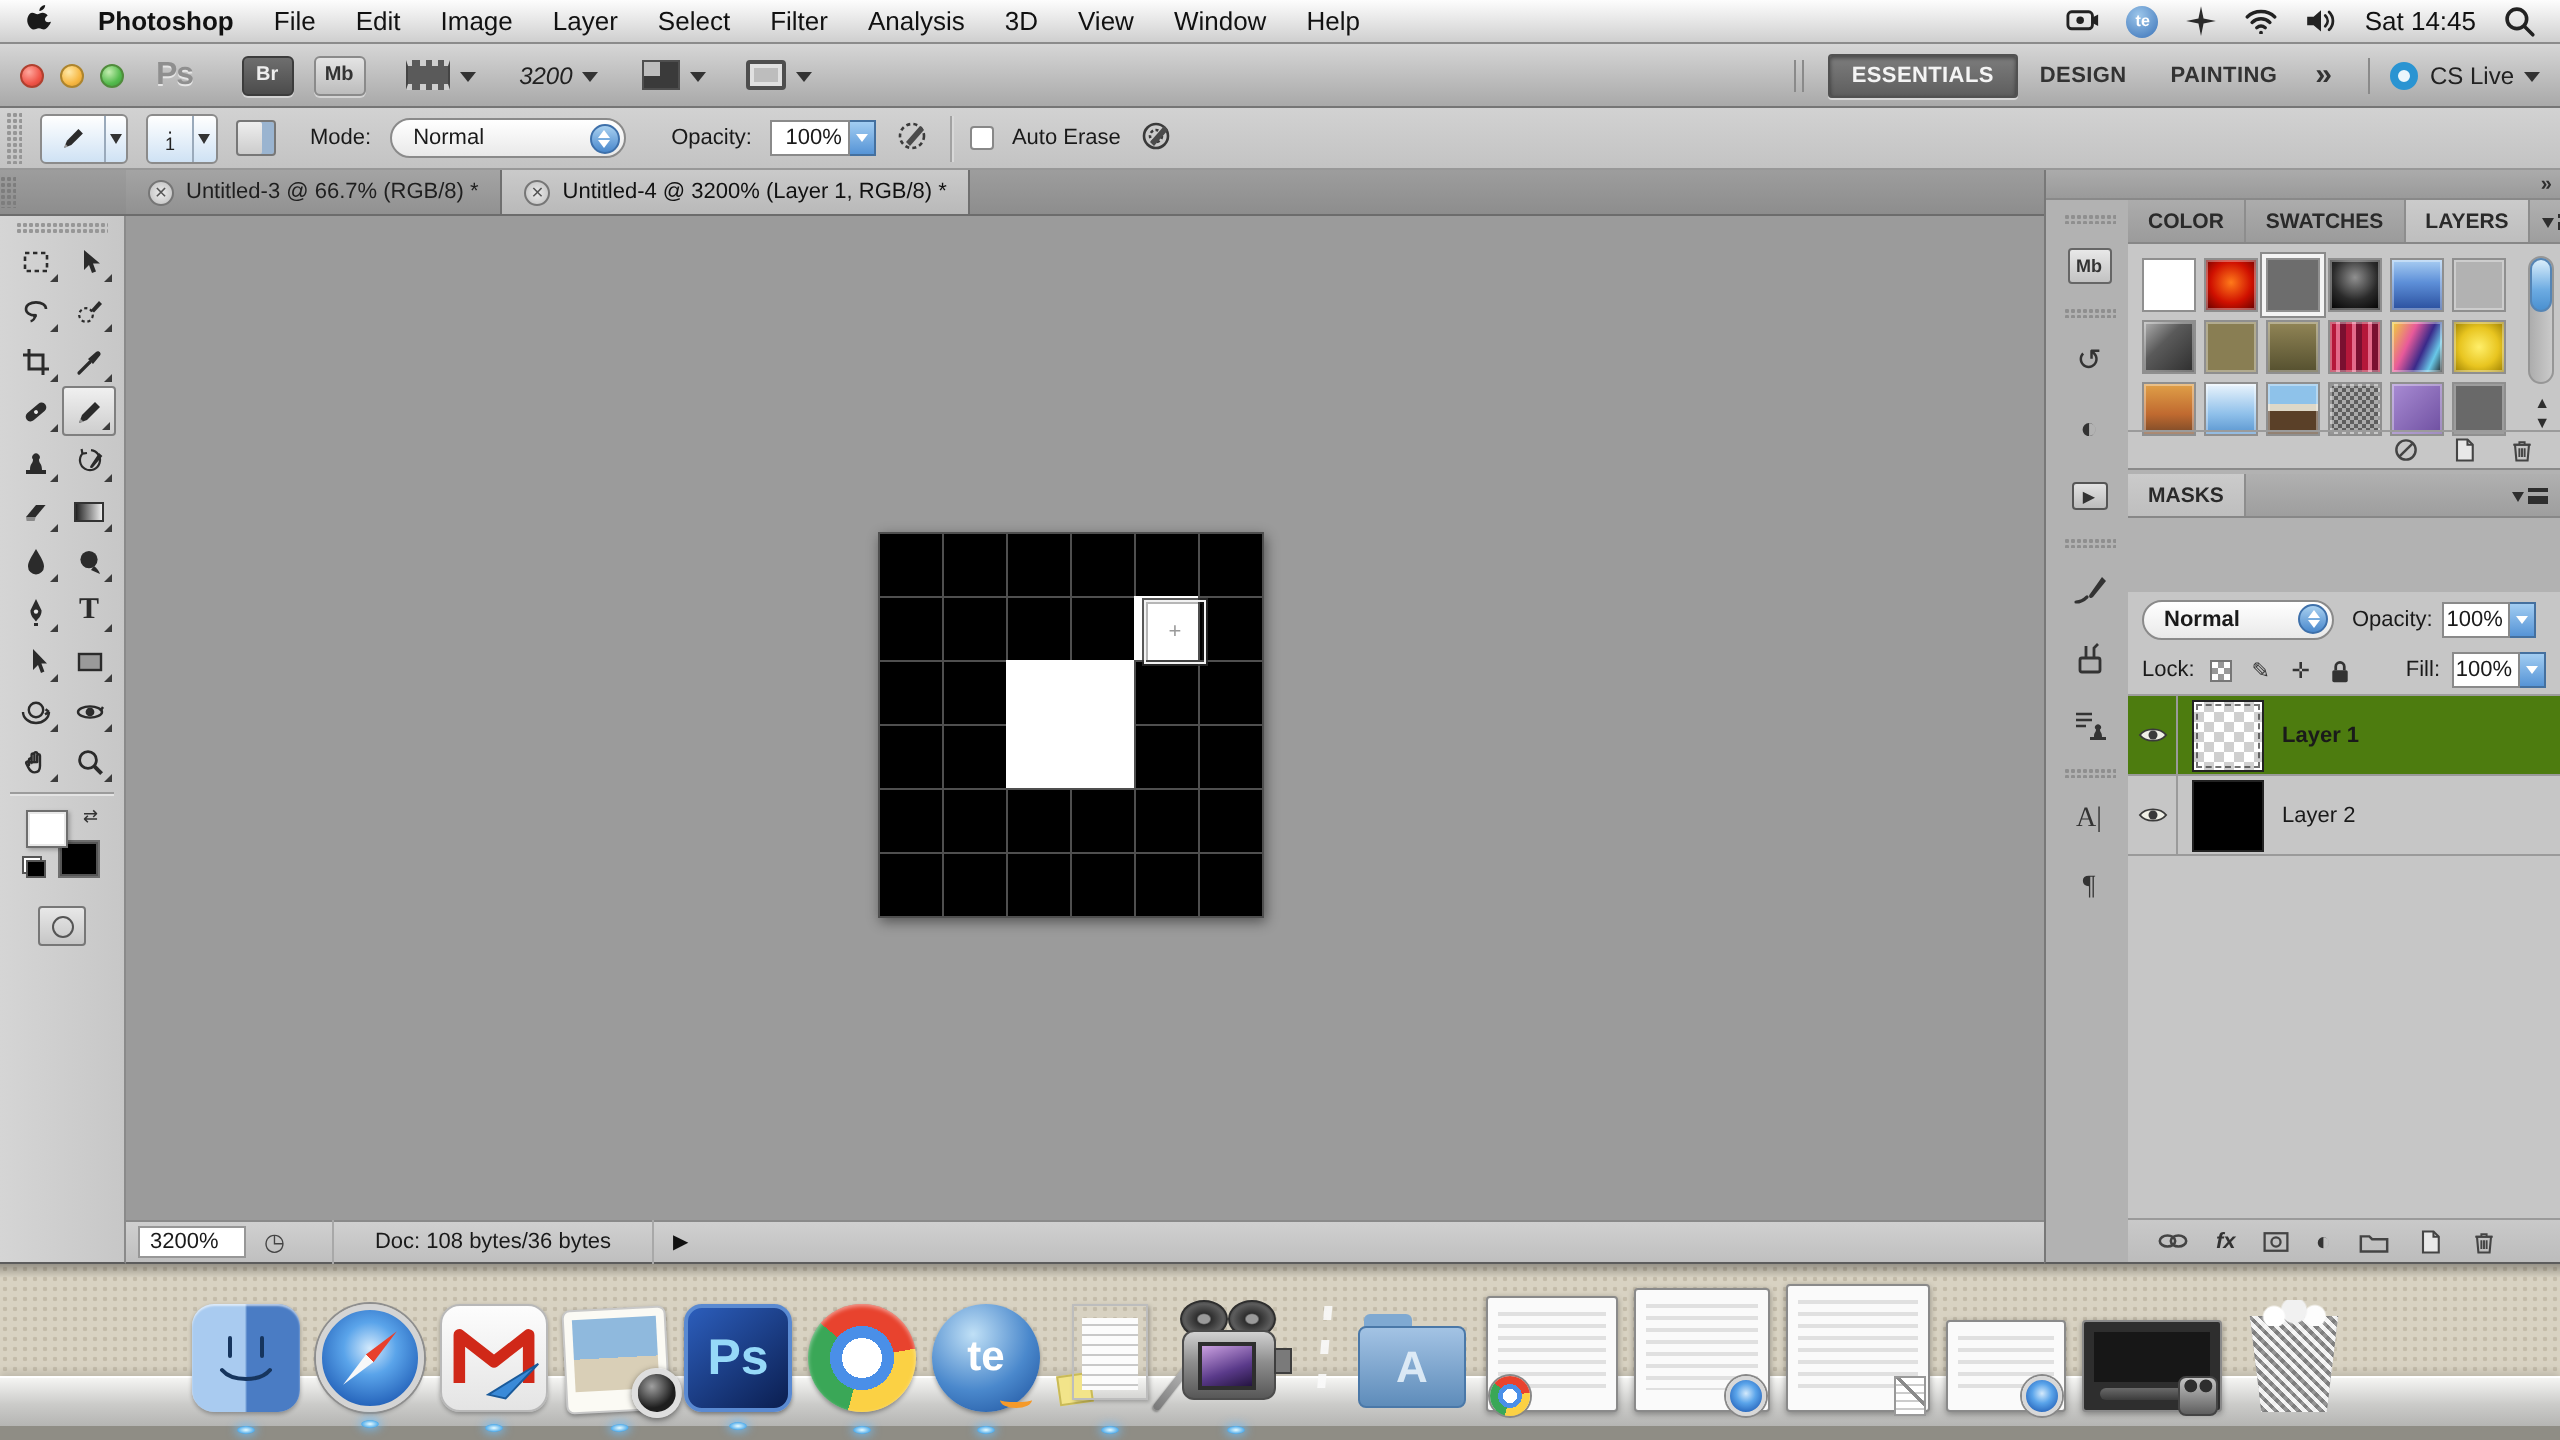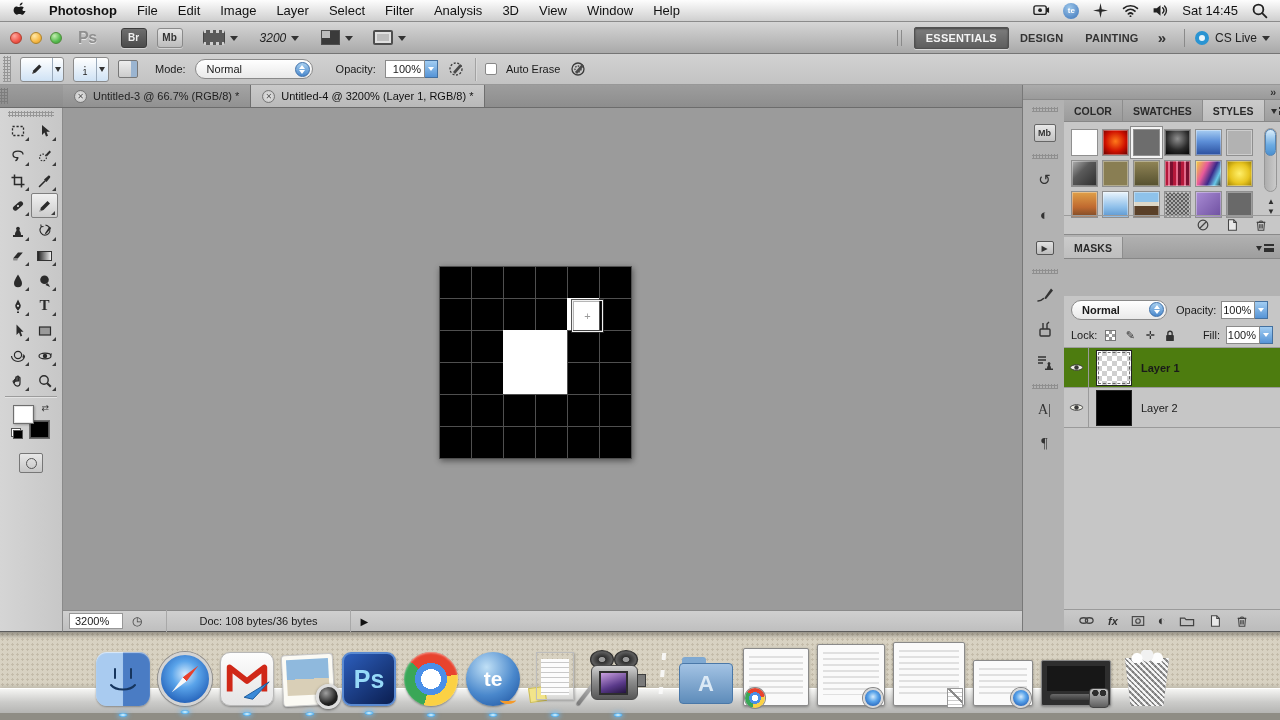--- a/index.html
+++ b/index.html
@@ -99,21 +99,21 @@
   .canvas-area{position:absolute;left:63px;top:108px;width:959px;height:502px;background:#9b9b9b;}
   .canvas-img{position:absolute;left:376px;top:158px;width:193px;height:193px;background-color:#000;background-image:repeating-linear-gradient(to right,#4f4f4f 0 1px,transparent 1px 32px),repeating-linear-gradient(to bottom,#4f4f4f 0 1px,transparent 1px 32px);box-shadow:1px 2px 6px rgba(0,0,0,.45);}
   .px-block{position:absolute;left:64px;top:64px;width:64px;height:64px;background:#fff;}
   .px-paint{position:absolute;left:128px;top:32px;width:32px;height:32px;background:#fff;}
   .px-cursor{position:absolute;left:133px;top:34px;width:31px;height:32px;border:1px solid #f2f2f2;box-shadow:0 0 0 1px rgba(45,45,45,.8),inset 0 0 0 1px rgba(45,45,45,.35);display:flex;align-items:center;justify-content:center;color:#9a9a9a;font-size:11px;}
 
   
   .statusbar{position:absolute;left:63px;top:610px;width:959px;height:22px;background:linear-gradient(#d0d0d0,#bfbfbf);border-top:1px solid #8a8a8a;border-bottom:1px solid #5c5c5c;display:flex;align-items:center;font-size:11px;}
   .zoom-field{margin-left:6px;width:54px;height:16px;background:#fff;border:1px solid #979797;display:flex;align-items:center;padding:0 5px;}
   .timer-icon{margin-left:9px;font-size:12px;color:#444;}
-  .doc-box{margin-left:24px;padding:0 32px;height:22px;display:flex;align-items:center;border-left:1px solid #a8a8a8;border-right:1px solid #a8a8a8;}
+  .doc-box{margin-left:24px;padding:0 20px;height:22px;display:flex;align-items:center;border-left:1px solid #a8a8a8;border-right:1px solid #a8a8a8;}
   .adv-arrow{margin-left:10px;color:#111;font-size:10px;}
 
   
   .rightdock{position:absolute;left:1022px;top:85px;width:258px;height:547px;background:#b2b2b2;border-left:1px solid #787878;border-bottom:1px solid #5c5c5c;}
   .collapse-bar{height:15px;background:linear-gradient(#ababab,#9a9a9a);border-bottom:1px solid #898989;display:flex;justify-content:flex-end;align-items:center;padding:0 5px;font-size:10px;font-weight:bold;color:#2e2e2e;letter-spacing:-1px;}
   .icondock{position:absolute;left:3px;top:18px;width:37px;bottom:2px;display:flex;flex-direction:column;align-items:center;}
   .idock-sep{width:26px;height:5px;background:radial-gradient(#8f8f8f 1px,transparent 1.2px);background-size:3px 3px;margin:4px 0;}
   .ibtn{width:28px;height:28px;display:flex;align-items:center;justify-content:center;color:#333;font-size:15px;margin:3px 0;}
   .ibtn svg{width:20px;height:20px;}
   .mb-box{width:22px;height:18px;border:1px solid #666;border-radius:2px;background:linear-gradient(#e8e8e8,#c2c2c2);font-size:9px;font-weight:bold;color:#333;display:flex;align-items:center;justify-content:center;}
@@ -568,21 +568,21 @@
       <span class="ibtn">
           <span class="char-label">¶</span>
         </span>
     </div>
 
     <div class="pcol">
 
       <div class="ptabs">
         <span class="ptab">COLOR</span>
         <span class="ptab">SWATCHES</span>
-        <span class="ptab active">STYLES</span>
+        <span class="ptab active">LAYERS</span>
         <span class="pmenu">
             <i class="tri"></i>
             <i class="burger"></i>
           </span>
       </div>
       <div class="styles-body">
         <div class="sw-grid">
           <span class="sw" style="background: rgb(255, 255, 255);"><span class="sw-none-overlay"></span></span>
           <span class="sw" style="background: radial-gradient(circle at 50% 45%, rgb(255, 122, 26) 0%, rgb(207, 16, 0) 55%, rgb(94, 0, 0) 100%);"></span>
           <span class="sw sel" style="background: rgb(109, 109, 109);"></span>

